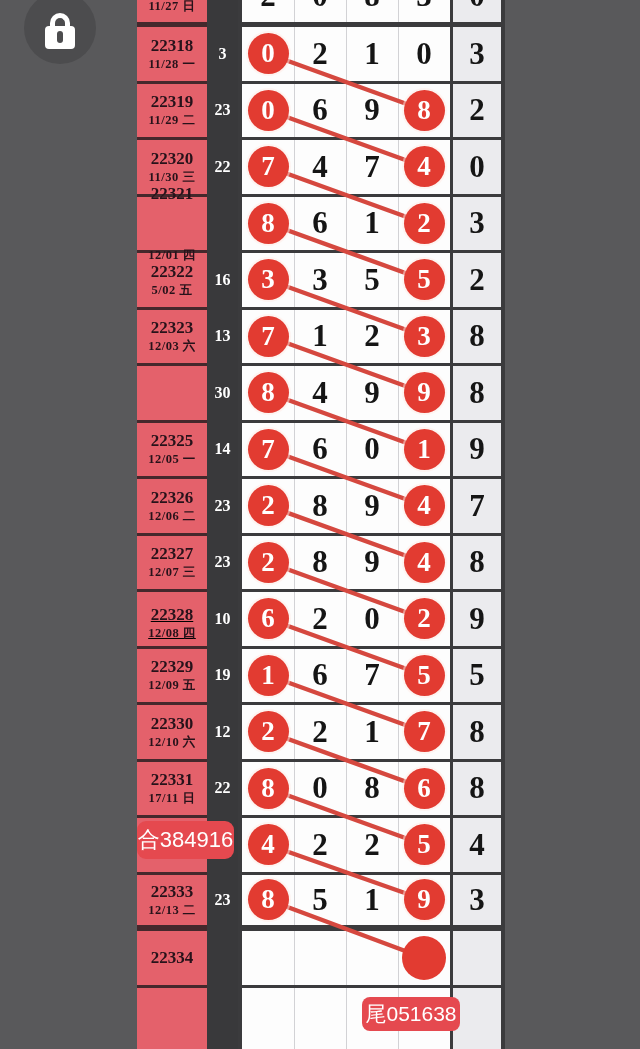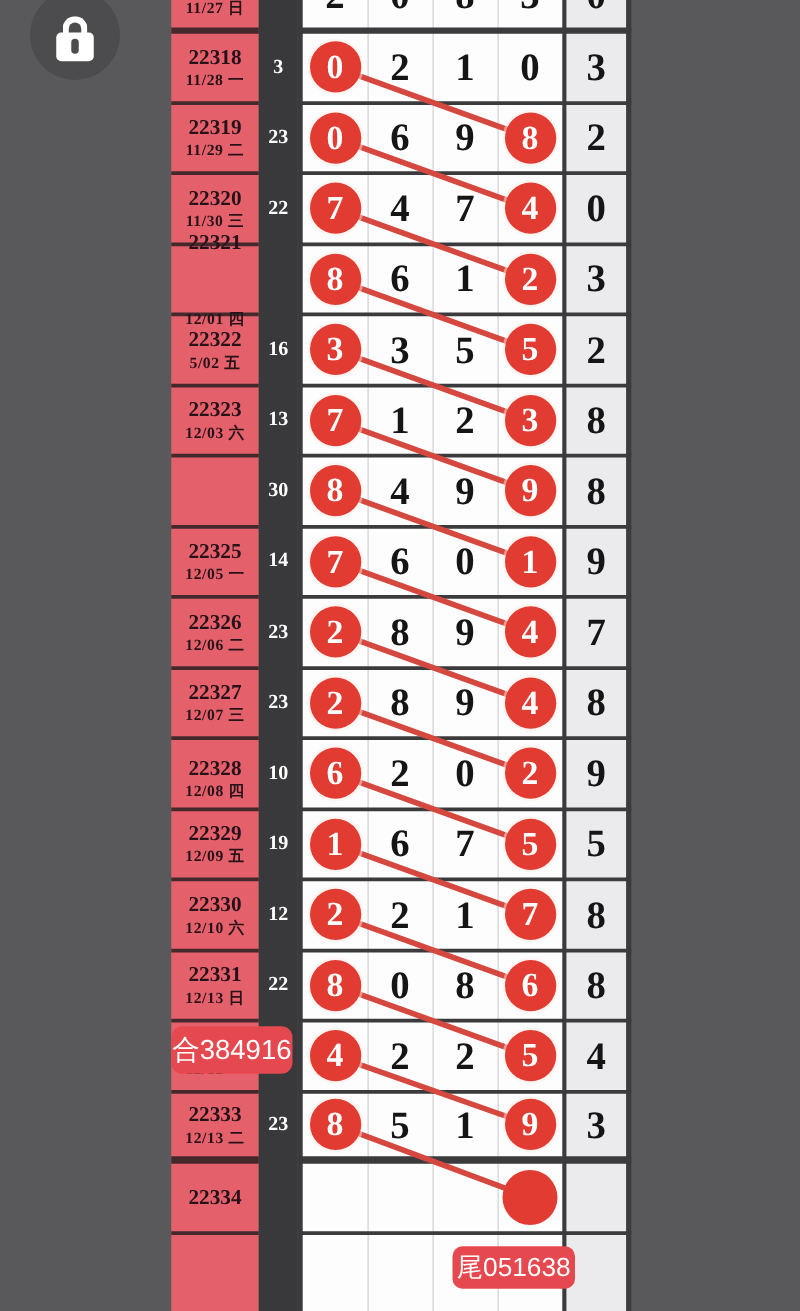--- a/index.html
+++ b/index.html
@@ -386,21 +386,21 @@
         <div class="cell digit-cell" style="left: 398px; height: 53.5px;">
           <div class="num-circle">
             <span class="digit">4</span>
           </div>
         </div>
         <div class="cell right-cell" style="height: 53.5px;">
           <span class="digit">8</span>
         </div>
       </div>
       <div class="row" style="top: 592px; height: 53.5px;">
-        <div class="cell period-cell" style="height: 61px;">
+        <div class="cell period-cell" style="height: 61px; text-decoration: underline;">
           <span class="period-num">22328</span>
           <span class="period-date">12/08 四</span>
         </div>
         <div class="cell count-cell" style="height: 53.5px;">10</div>
         <div class="cell digit-cell" style="left: 242px; height: 53.5px;">
           <div class="num-circle">
             <span class="digit">6</span>
           </div>
         </div>
         <div class="cell digit-cell" style="left: 294px; height: 53.5px;">
@@ -466,21 +466,21 @@
             <span class="digit">7</span>
           </div>
         </div>
         <div class="cell right-cell" style="height: 53.5px;">
           <span class="digit">8</span>
         </div>
       </div>
       <div class="row" style="top: 761.5px; height: 53.5px;">
         <div class="cell period-cell" style="height: 53.5px;">
           <span class="period-num">22331</span>
-          <span class="period-date">12/13 日</span>
+          <span class="period-date">17/11 日</span>
         </div>
         <div class="cell count-cell" style="height: 53.5px;">22</div>
         <div class="cell digit-cell" style="left: 242px; height: 53.5px;">
           <div class="num-circle">
             <span class="digit">8</span>
           </div>
         </div>
         <div class="cell digit-cell" style="left: 294px; height: 53.5px;">
           <span class="digit">0</span>
         </div>

